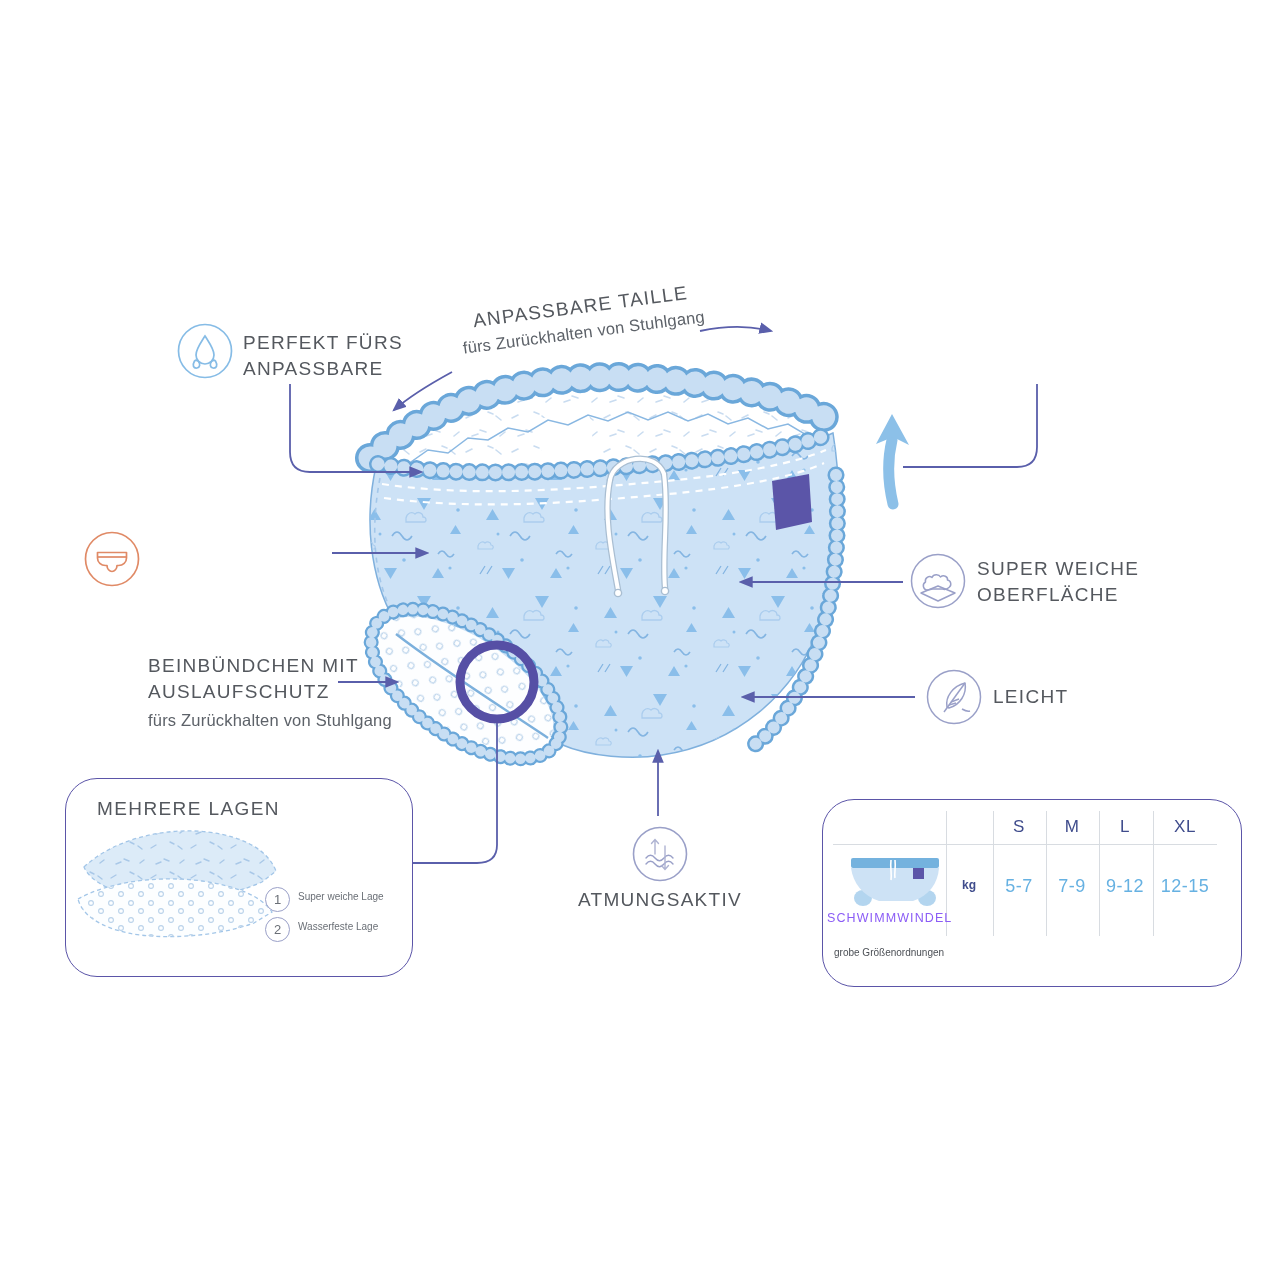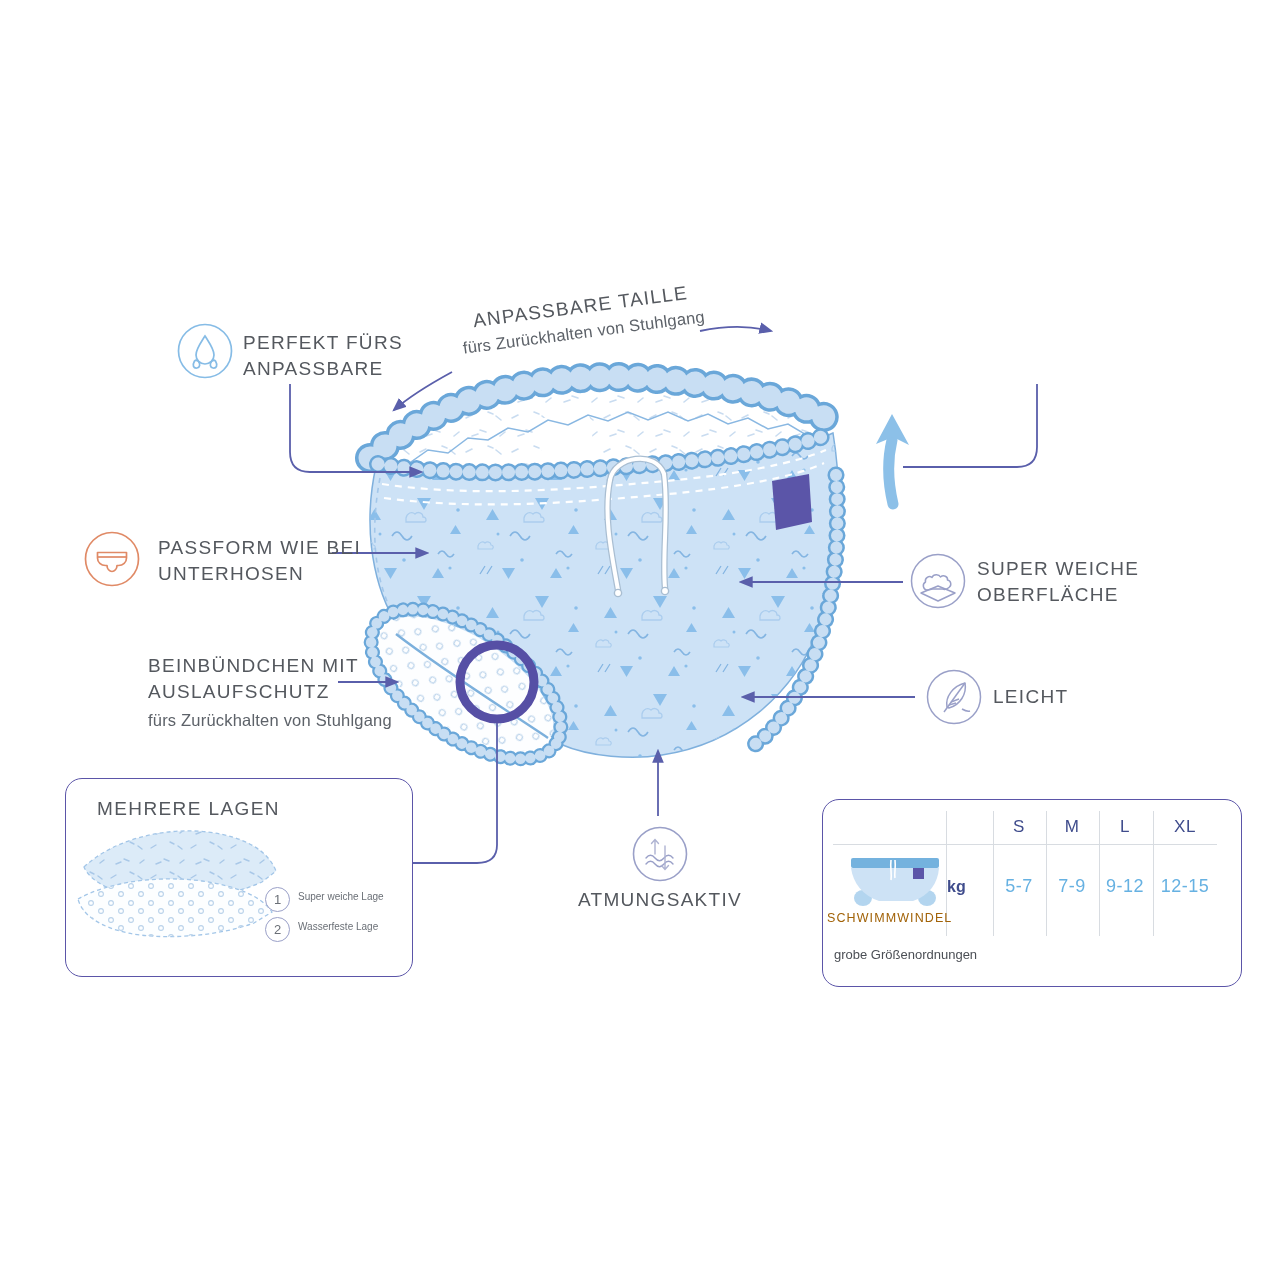--- a/index.html
+++ b/index.html
@@ -7,35 +7,35 @@
           font-family:"Liberation Sans", sans-serif;}
   .art{position:absolute;left:0;top:0;width:1280px;height:1280px;}
   .label{position:absolute;color:#54585e;font-size:19px;line-height:26px;letter-spacing:1.3px;}
   .label .sub{font-size:16.5px;letter-spacing:.2px;color:#5d6269;line-height:22px;margin-top:4px;}
   .icon{position:absolute;width:56px;height:56px;}
   .waist-label{position:absolute;left:432px;top:296px;width:300px;text-align:center;
                transform:rotate(-7.5deg);color:#54585e;}
   .waist-label .t{font-size:19px;letter-spacing:1.3px;}
   .waist-label .sub{font-size:16.5px;letter-spacing:.2px;color:#5d6269;margin-top:5px;}
   .center{text-align:center;}
-  .box{position:absolute;border:1.6px solid #5b55a8;border-radius:17px;background:#fff;}
+  .box{position:absolute;border:1.6px solid #5b55a8;border-radius:32px;background:#fff;}
   .layers-box{left:65px;top:778px;width:346px;height:197px;}
   .layers-title{position:absolute;left:31px;top:19px;font-size:19px;letter-spacing:1.4px;color:#54585e;}
   .layer-num{position:absolute;width:23px;height:23px;border:1.3px solid #9aa0c8;border-radius:50%;
              color:#6a6f76;font-size:13px;line-height:23px;text-align:center;background:#fff;}
   .layer-lab{position:absolute;font-size:10px;color:#6a6f76;}
   .size-box{left:822px;top:799px;width:418px;height:186px;}
   .vline{position:absolute;width:1px;top:11px;height:125px;background:#d8dce1;}
   .hline{position:absolute;left:10px;top:44px;width:384px;height:1px;background:#d8dce1;}
   .szh{position:absolute;top:17px;width:44px;text-align:center;font-size:17px;color:#3f4c8c;letter-spacing:.5px;}
   .szv{position:absolute;top:76px;width:60px;text-align:center;font-size:18px;color:#66b1e2;letter-spacing:.5px;}
-  .kg{position:absolute;left:124px;top:78px;width:44px;font-size:16px;color:#3f4c8c;font-weight:bold;}
+  .kg{position:absolute;left:124px;top:78px;width:44px;text-align:center;font-size:12px;color:#3f4c8c;font-weight:bold;}
   .product{position:absolute;left:4px;top:111px;width:124px;text-align:right;font-size:12.5px;
-           letter-spacing:1.1px;color:#a16207;}
-  .note{position:absolute;left:11px;top:147px;font-size:13px;color:#4b4f55;}
+           letter-spacing:1.1px;color:#8b5cf6;}
+  .note{position:absolute;left:11px;top:147px;font-size:10px;color:#4b4f55;}
   .minidiaper{position:absolute;left:26px;top:56px;}
   .copyright{position:absolute;left:0;top:1228px;width:100%;text-align:center;
              font-size:15px;color:#5a5ea9;letter-spacing:.4px;}
 </style>
 </head>
 <body>
 
 <div class="canvas">
 
   <svg class="art" viewBox="0 0 1280 1280">
@@ -169,24 +169,20 @@
 
   <div class="icon" style="left:84px;top:531px">
     <svg viewBox="0 0 56 56">
         <g fill="none" stroke="#e08a66" stroke-width="1.7" stroke-linejoin="round">
       <circle cx="28" cy="28" r="26.5"></circle>
       <path d="M13.5,21.5 h29 v5.5 c0,4.5 -3.5,7.5 -8,7.5 h-1.5 c0,3.5 -2.5,6 -5,6 c-2.5,0 -5,-2.5 -5,-6 h-1.5 c-4.5,0 -8,-3 -8,-7.5 z"></path>
       <path d="M13.5,26 h29"></path>
     </g>
       </svg>
   </div>
-  <div class="label" style="left:158px;top:535px">
-    <div>PASSFORM WIE BEI</div>
-    <div>UNTERHOSEN</div>
-  </div>
 
   <div class="label" style="left:148px;top:653px">
     <div>BEINBÜNDCHEN MIT</div>
     <div>AUSLAUFSCHUTZ</div>
     <div class="sub">fürs Zurückhalten von Stuhlgang</div>
   </div>
 
   <div class="icon" style="left:910px;top:553px">
     <svg viewBox="0 0 56 56">
         <g fill="none" stroke="#9aa0c8" stroke-width="1.5" stroke-linejoin="round">

